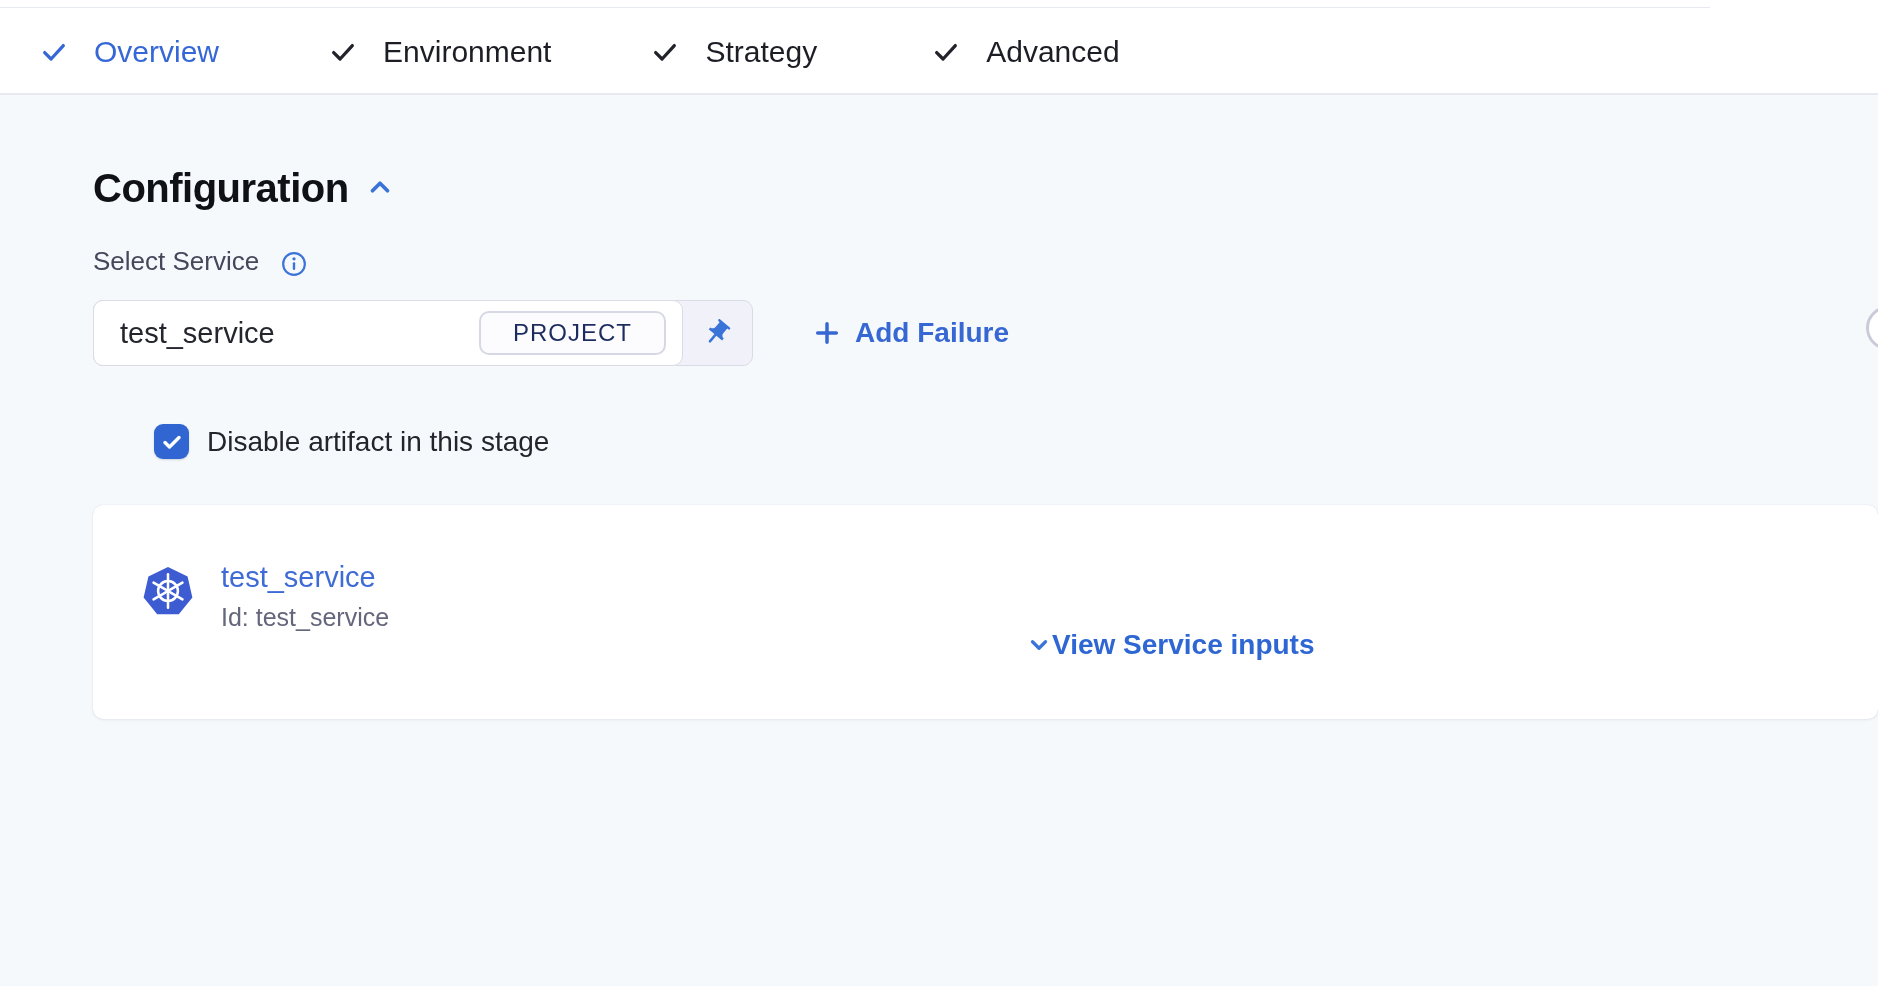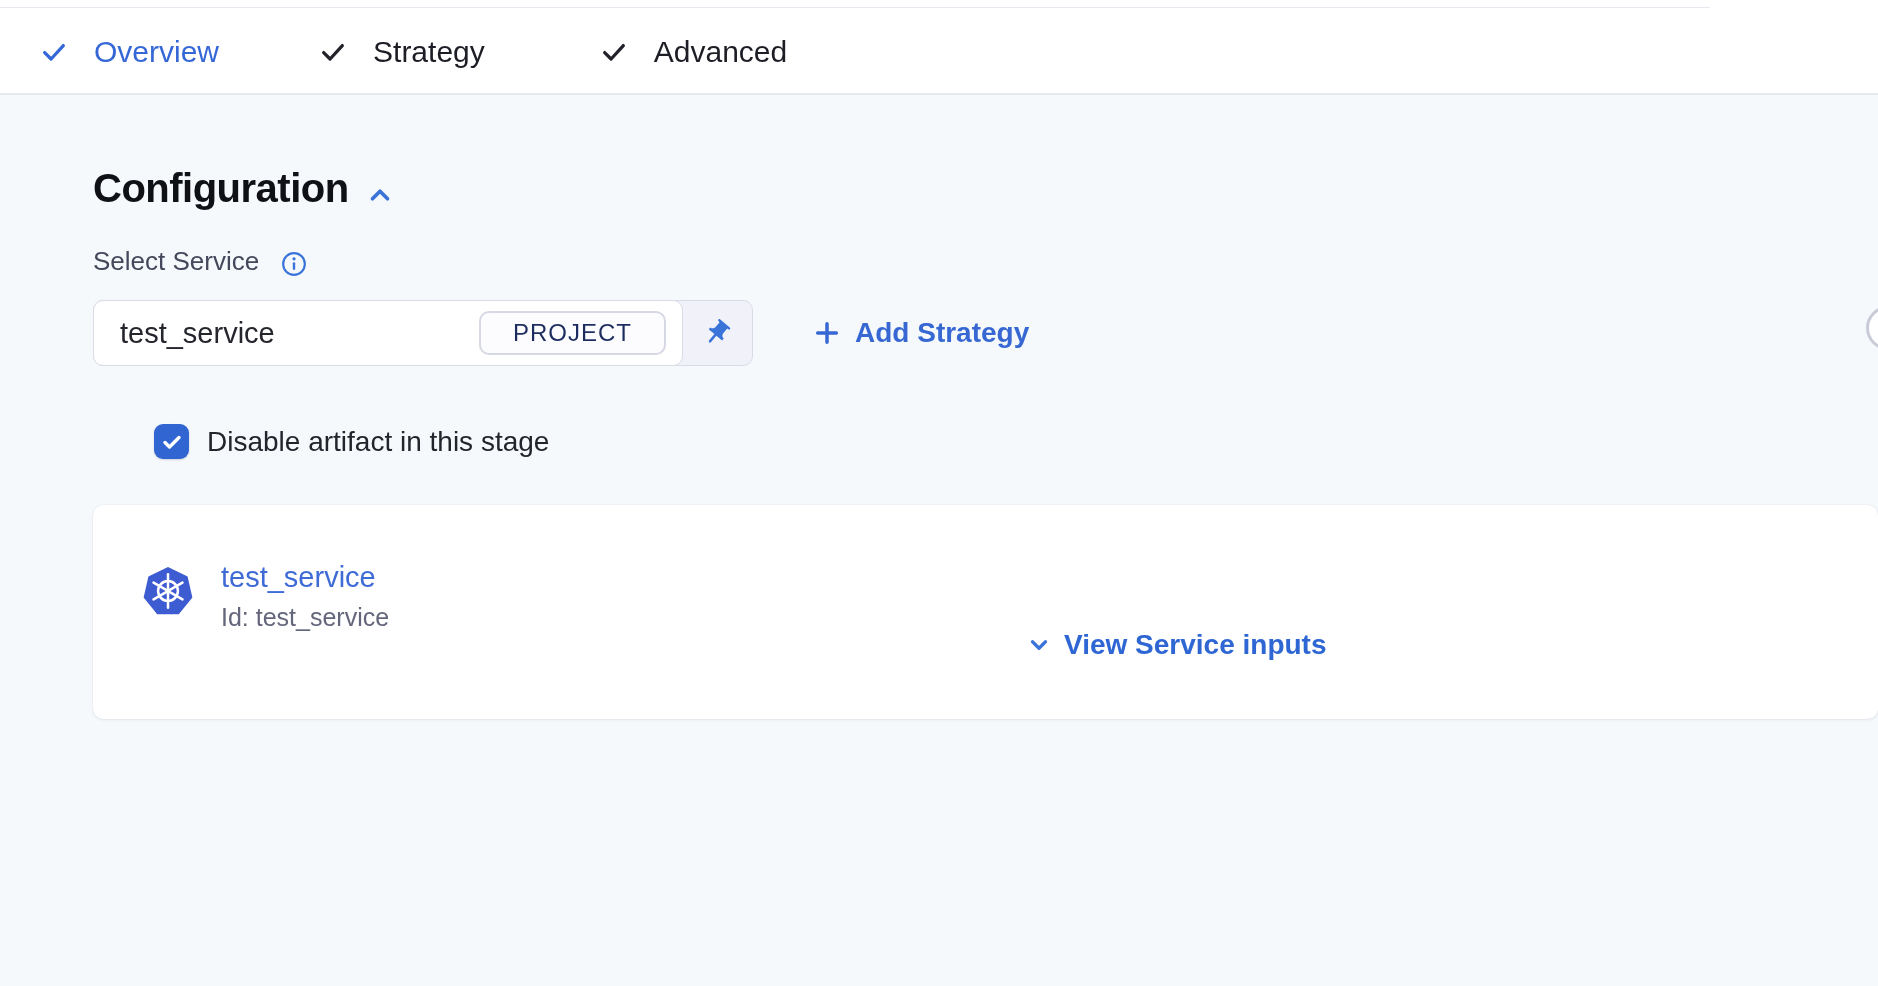--- a/index.html
+++ b/index.html
@@ -37,21 +37,21 @@
   .tab .check svg { width:100%; height:100%; stroke:#22232a; }
   .tab-overview .check svg { stroke:#3567d6; }
   .tab .underline {
     display:none; position:absolute; left:0; right:0; bottom:-2px; height:7px;
     background:#2e6ad2; border-radius:5px;
   }
   .tab.active .underline { display:block; }
 
   
   .section-heading {
-    position:absolute; display:flex; align-items:center; gap:16px;
+    position:absolute; display:flex; align-items:flex-start; gap:16px;
     font-size:40px; font-weight:700; color:#101116; letter-spacing:-0.5px;
   }
   .configuration-heading { left:93px; top:166px; }
   .failure-heading-row   { left:93px; top:798px; }
   .chev { width:30px; height:30px; }
   .chev svg { width:100%; height:100%; stroke:#3b74d9; }
 
   .select-service-row {
     position:absolute; left:93px; top:246px;
     display:flex; align-items:flex-end; gap:22px;
@@ -111,21 +111,21 @@
   .card-service-row {
     position:absolute; left:50px; top:56px;
     display:flex; align-items:flex-start; gap:28px;
   }
   .k8s-icon { width:50px; height:52px; margin-top:4px; }
   .k8s-icon svg { width:100%; height:100%; }
   .service-name { font-size:29px; font-weight:500; color:#3f6bd6; cursor:pointer; }
   .service-id   { font-size:25px; color:#64667b; margin-top:9px; }
   .view-inputs {
     position:absolute; left:933px; top:124px;
-    display:flex; align-items:center; gap:12px; cursor:pointer;
+    display:flex; align-items:center; cursor:pointer;
     color:#2e66d3; font-size:28px; font-weight:700;
   }
   .view-inputs .chev { width:26px; height:26px; }
 
   
   .pin-button {
     margin-left:38px; width:60px; height:60px; border-radius:12px;
     background:#efeff8; display:flex; align-items:center; justify-content:center;
     cursor:pointer;
   }
@@ -150,20 +150,29 @@
         <span class="check">
           <svg viewBox="0 0 24 24" fill="none" stroke-width="2.8" stroke-linecap="round" stroke-linejoin="round">
               <path d="M4 12.5l5.5 5.5L20 6.5"></path>
             </svg>
         </span>
         <span>Overview</span>
 
       </div>
 
 
+      <div class="tab tab-environment">
+        <span class="check">
+          <svg viewBox="0 0 24 24" fill="none" stroke-width="2.8" stroke-linecap="round" stroke-linejoin="round">
+              <path d="M4 12.5l5.5 5.5L20 6.5"></path>
+            </svg>
+        </span>
+        <span>Environment</span>
+
+      </div>
 
       <div class="tab tab-execution">
         <span class="check">
           <svg viewBox="0 0 24 24" fill="none" stroke-width="2.8" stroke-linecap="round" stroke-linejoin="round">
               <path d="M4 12.5l5.5 5.5L20 6.5"></path>
             </svg>
         </span>
         <span>Strategy</span>
 
       </div>
@@ -214,21 +223,21 @@
       </span>
     </div>
   </div>
 
   <div class="add-service">
     <span class="plus-icon">
       <svg viewBox="0 0 24 24" fill="none" stroke-width="3" stroke-linecap="round">
           <path d="M12 4v16M4 12h16"></path>
         </svg>
     </span>
-    <span>Add Strategy</span>
+    <span>Add Failure</span>
   </div>
 
   <div class="artifact-row">
     <span class="checkbox">
       <svg viewBox="0 0 24 24" fill="none" stroke-width="3.4" stroke-linecap="round" stroke-linejoin="round">
           <path d="M5 12.5l4.5 4.5L19 7.5"></path>
         </svg>
     </span>
     <span class="artifact-label">Disable artifact in this stage</span>
   </div>

